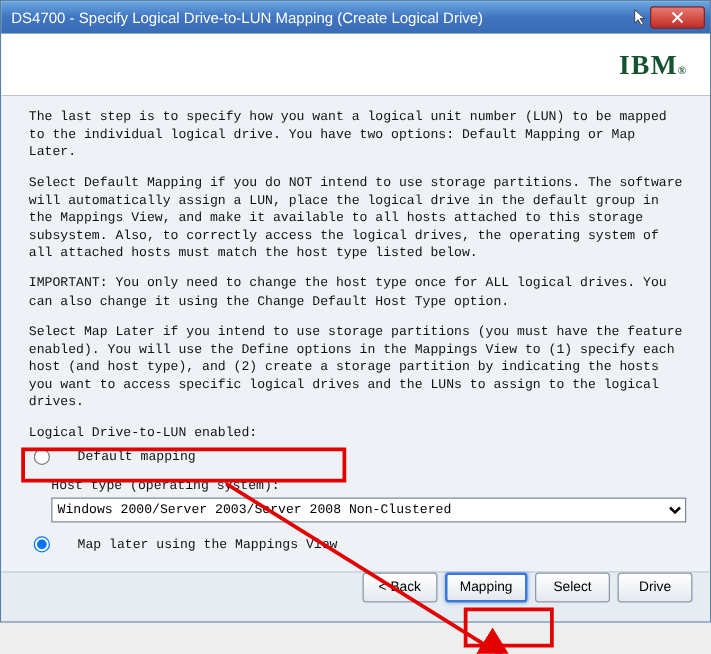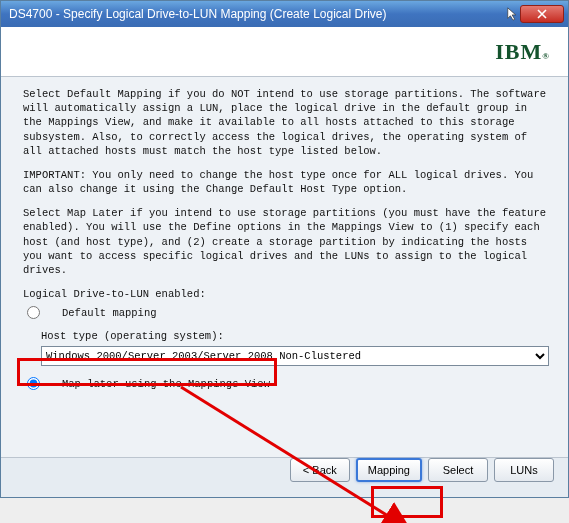--- a/index.html
+++ b/index.html
@@ -172,20 +172,21 @@
             <path d="M1 1 L9 9 M9 1 L1 9" stroke="#fff" stroke-width="1.6"></path>
           </svg>
     </div>
   </div>
 
   <div class="header">
     <span class="ibm-logo"><span>IBM</span><sub>®</sub></span>
   </div>
 
   <div class="content">
+    <div class="para">The last step is to specify how you want a logical unit number (LUN) to be mapped to the individual logical drive. You have two options: Default Mapping or Map Later.</div>
     <div class="para">Select Default Mapping if you do NOT intend to use storage partitions. The software will automatically assign a LUN, place the logical drive in the default group in the Mappings View, and make it available to all hosts attached to this storage subsystem. Also, to correctly access the logical drives, the operating system of all attached hosts must match the host type listed below.</div>
     <div class="para">IMPORTANT: You only need to change the host type once for ALL logical drives. You can also change it using the Change Default Host Type option.</div>
     <div class="para">Select Map Later if you intend to use storage partitions (you must have the feature enabled). You will use the Define options in the Mappings View to (1) specify each host (and host type), and (2) create a storage partition by indicating the hosts you want to access specific logical drives and the LUNs to assign to the logical drives.</div>
 
     <div class="form-label">Logical Drive-to-LUN enabled:</div>
 
     <label class="radio-row">
       <input type="radio" name="mapping" style="">
       <span>Default mapping</span>
     </label>
@@ -212,18 +213,18 @@
       </defs>
       <line x1="20" y1="10" x2="248" y2="152" stroke="#e20000" stroke-width="3" marker-end="url(#ah)"></line>
     </svg>
 
   </div>
 
   <div class="footer">
     <button class="btn">&lt; Back</button>
     <button class="btn primary">Mapping</button>
     <button class="btn">Select</button>
-    <button class="btn">LUNs</button>
+    <button class="btn">Drive</button>
   </div>
 
 </div>
 <div class="highlight-finish"></div>
 </div>
 
 </body></html>

